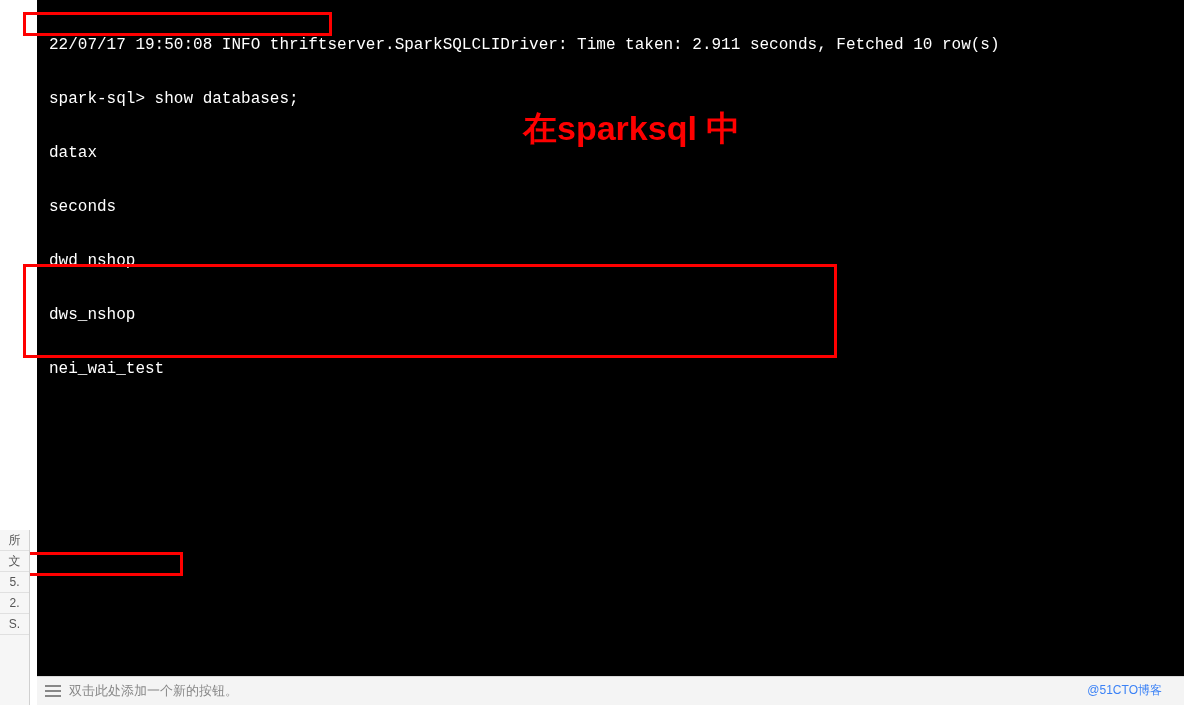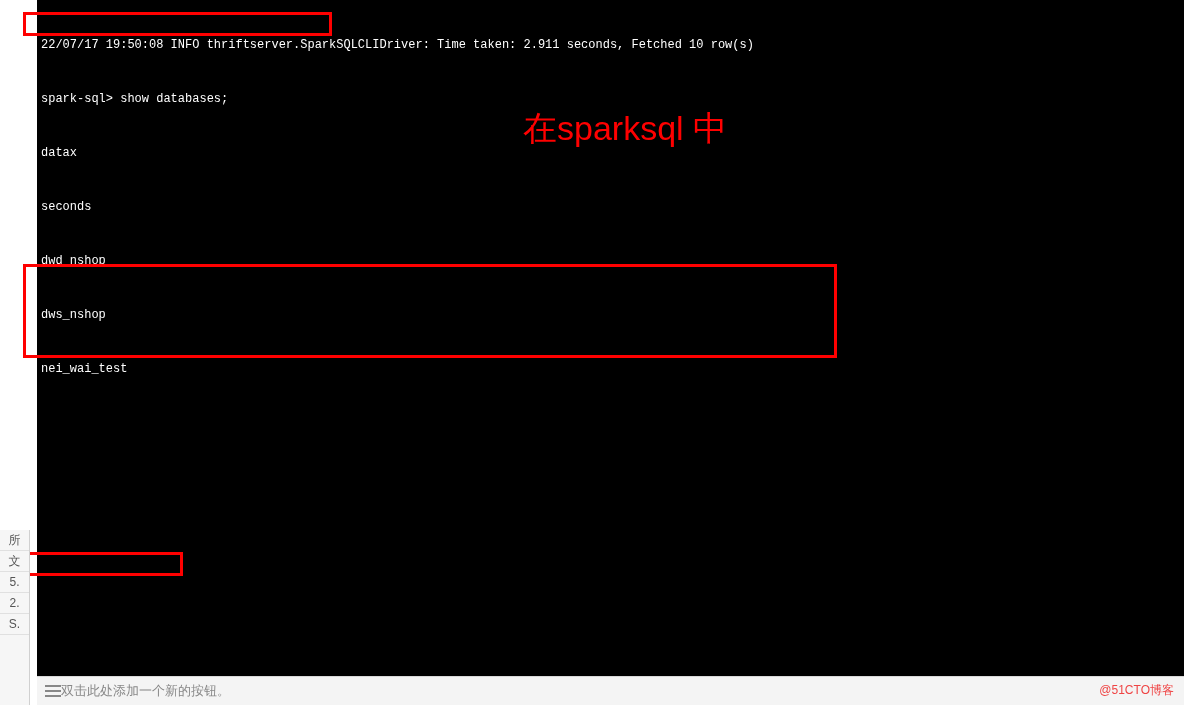--- a/index.html
+++ b/index.html
@@ -12,33 +12,33 @@
     position: relative;
   }
   .terminal {
     position: absolute;
     left: 37px;
     top: 0;
     width: 1147px;
     height: 676px;
     background: #000000;
     color: #ffffff;
-    font-size: 12px;
+    font-size: 16px;
     line-height: 18px;
-    padding: 0 4px;
+    padding: 0 12px;
     white-space: pre;
     overflow: hidden;
   }
   .line { display: block; }
   .annotation {
     position: absolute;
     color: #ff0000;
     font-family: "SimSun", "Microsoft YaHei", sans-serif;
     font-size: 34px;
-    font-weight: 400;
+    font-weight: 700;
     pointer-events: none;
   }
   .redbox {
     position: absolute;
     border: 3px solid #ff0000;
     background: transparent;
     pointer-events: none;
   }
   .sidebar {
     position: absolute;
@@ -64,42 +64,42 @@
     position: absolute;
     left: 37px;
     bottom: 0;
     width: 1147px;
     height: 29px;
     background: #f4f4f4;
     border-top: 1px solid #d8d8d8;
     display: flex;
     align-items: center;
     padding-left: 8px;
-    gap: 0;
+    gap: 8px;
     font-family: "Microsoft YaHei", sans-serif;
     font-size: 13px;
     color: #888;
   }
   .hamburger {
     width: 16px;
     height: 12px;
     display: flex;
     flex-direction: column;
     justify-content: space-between;
   }
   .hamburger span {
     height: 2px;
     background: #888;
     width: 100%;
   }
   .watermark {
     position: absolute;
-    right: 10px;
+    right: 22px;
     bottom: 6px;
-    color: #ef4444;
+    color: #3b82f6;
     font-family: "Microsoft YaHei", sans-serif;
     font-size: 12px;
   }
 </style>
 </head>
 <body>
 
 <div class="terminal">
   <span class="line">22/07/17 19:50:08 INFO thriftserver.SparkSQLCLIDriver: Time taken: 2.911 seconds, Fetched 10 row(s)</span>
   <span class="line">spark-sql&gt; show databases;</span>

